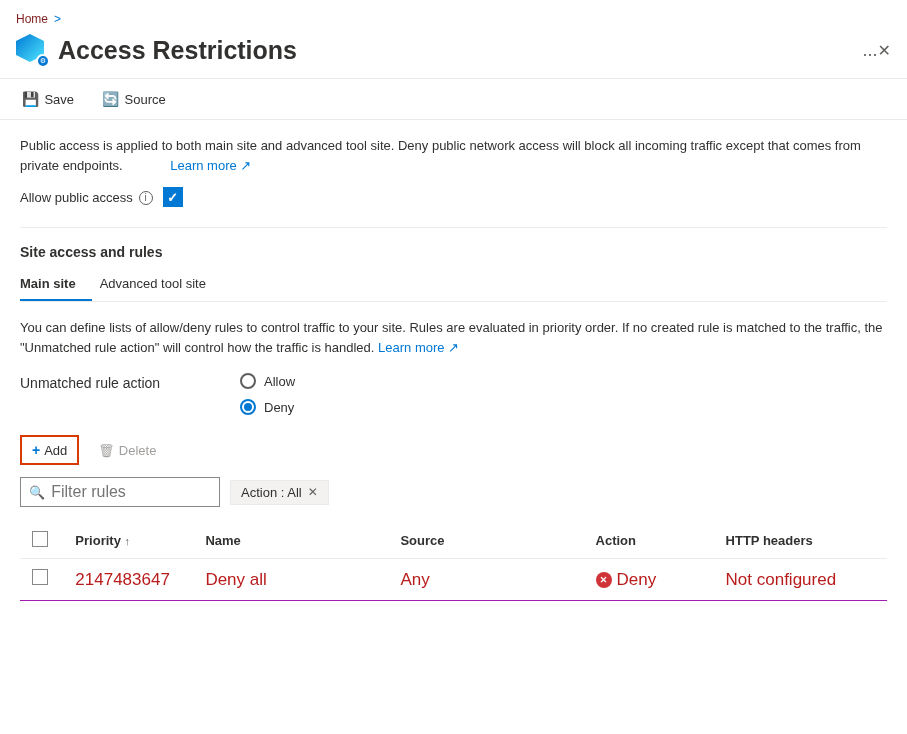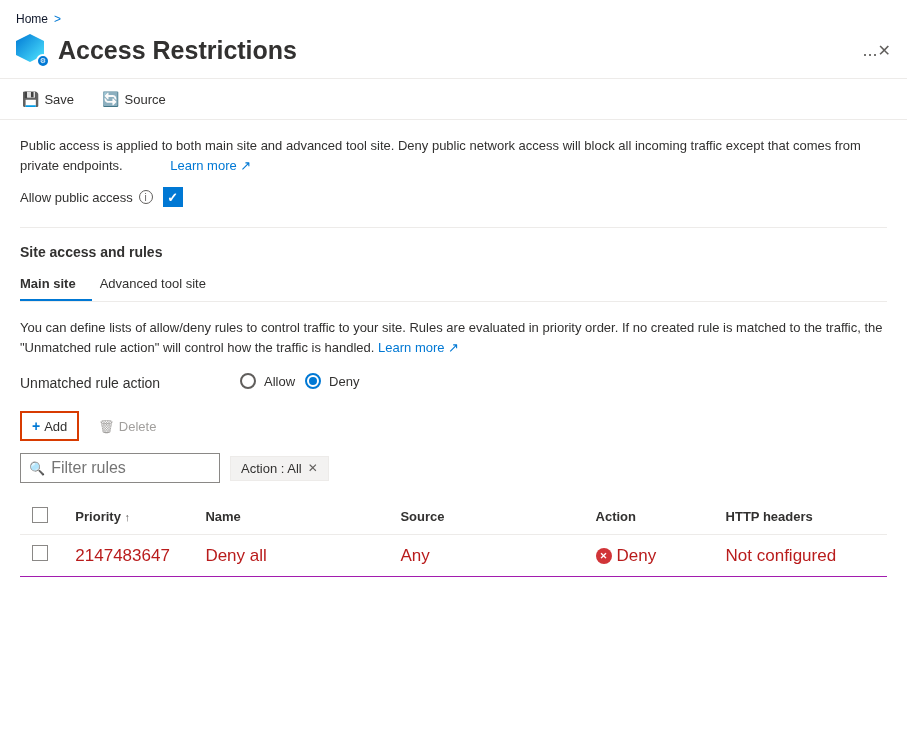--- a/index.html
+++ b/index.html
@@ -27,21 +27,21 @@
     
     
     .section-title { font-size: 14px; font-weight: 600; margin-bottom: 8px; color: #323130; }
     
     
     .app-access-section { margin-bottom: 20px; }
     .app-access-desc { font-size: 13px; color: #323130; line-height: 1.5; margin-bottom: 12px; }
     .app-access-desc a { color: #0078d4; text-decoration: none; margin-left: 44px; }
     
     .checkbox-row { display: flex; align-items: center; gap: 10px; }
-    .checkbox-label { display: flex; align-items: center; gap: 6px; font-size: 13px; }
+    .checkbox-label { display: flex; align-items: flex-end; gap: 6px; font-size: 13px; }
     .info-icon { display: inline-flex; align-items: center; justify-content: center; width: 14px; height: 14px; border-radius: 50%; border: 1px solid #605e5c; font-size: 10px; color: #605e5c; cursor: pointer; }
     .checkbox-azure { width: 20px; height: 20px; background: #0078d4; border: none; display: flex; align-items: center; justify-content: center; }
     .checkbox-azure::after { content: '✓'; color: white; font-size: 13px; font-weight: bold; }
     
     
     .divider { border: none; border-top: 1px solid #edebe9; margin: 16px 0; }
     
     
     .site-access-section { }
     
@@ -49,21 +49,21 @@
     .tabs { display: flex; border-bottom: 1px solid #edebe9; margin-bottom: 16px; }
     .tab { padding: 8px 16px 8px 0; font-size: 13px; cursor: pointer; color: #323130; border-bottom: 2px solid transparent; margin-right: 8px; }
     .tab.active { color: #323130; border-bottom: 2px solid #0078d4; font-weight: 600; }
     
     .site-access-desc { font-size: 13px; color: #323130; line-height: 1.5; margin-bottom: 16px; }
     .site-access-desc a { color: #0078d4; text-decoration: none; }
     
     
     .unmatched-row { display: flex; align-items: flex-start; gap: 60px; margin-bottom: 20px; }
     .unmatched-label { font-size: 14px; color: #323130; min-width: 160px; padding-top: 2px; }
-    .radio-group { display: flex; flex-direction: row; gap: 10px; }
+    .radio-group { display: flex; flex-direction: column; gap: 10px; }
     .radio-row { display: flex; align-items: center; gap: 8px; font-size: 13px; cursor: pointer; }
     .radio-custom { width: 16px; height: 16px; border-radius: 50%; border: 2px solid #605e5c; display: flex; align-items: center; justify-content: center; }
     .radio-custom.selected { border-color: #0078d4; }
     .radio-custom.selected::after { content: ''; width: 8px; height: 8px; border-radius: 50%; background: #0078d4; }
     
     
     .action-toolbar { display: flex; align-items: center; gap: 8px; margin-bottom: 12px; }
     .add-btn { display: flex; align-items: center; gap: 4px; padding: 5px 10px; border: 2px solid #d83b01; background: #fff; color: #323130; font-size: 13px; cursor: pointer; }
     .add-btn .plus-icon { color: #0078d4; font-weight: bold; font-size: 14px; }
     .delete-btn { display: flex; align-items: center; gap: 4px; padding: 5px 10px; border: 1px solid transparent; background: #fff; color: #a19f9d; font-size: 13px; cursor: pointer; }
@@ -99,21 +99,21 @@
     .shield-bg { width: 28px; height: 28px; background: linear-gradient(135deg, #0078d4, #50e6ff); clip-path: polygon(50% 0%, 100% 25%, 100% 75%, 50% 100%, 0% 75%, 0% 25%); }
     .shield-badge { position: absolute; bottom: -2px; right: -2px; width: 14px; height: 14px; border-radius: 50%; background: #0078d4; border: 2px solid white; display: flex; align-items: center; justify-content: center; }
     .shield-badge::after { content: '⚙'; font-size: 7px; color: white; }
   </style>
 </head>
 <body>
 
 <div class="page-container">
 
   <div class="breadcrumb">
-    <a href="#" style="color:#0f172a;text-decoration:none;">Home</a>
+    <a href="#" style="color:#7f1d1d;text-decoration:none;">Home</a>
     <span>&gt;</span>
   </div>
 
   <div class="header">
     <div class="header-icon azure-shield">
       <div class="shield-bg"></div>
       <div class="shield-badge"></div>
     </div>
     <span class="header-title">Access Restrictions</span>
     <span class="header-more">...</span>

